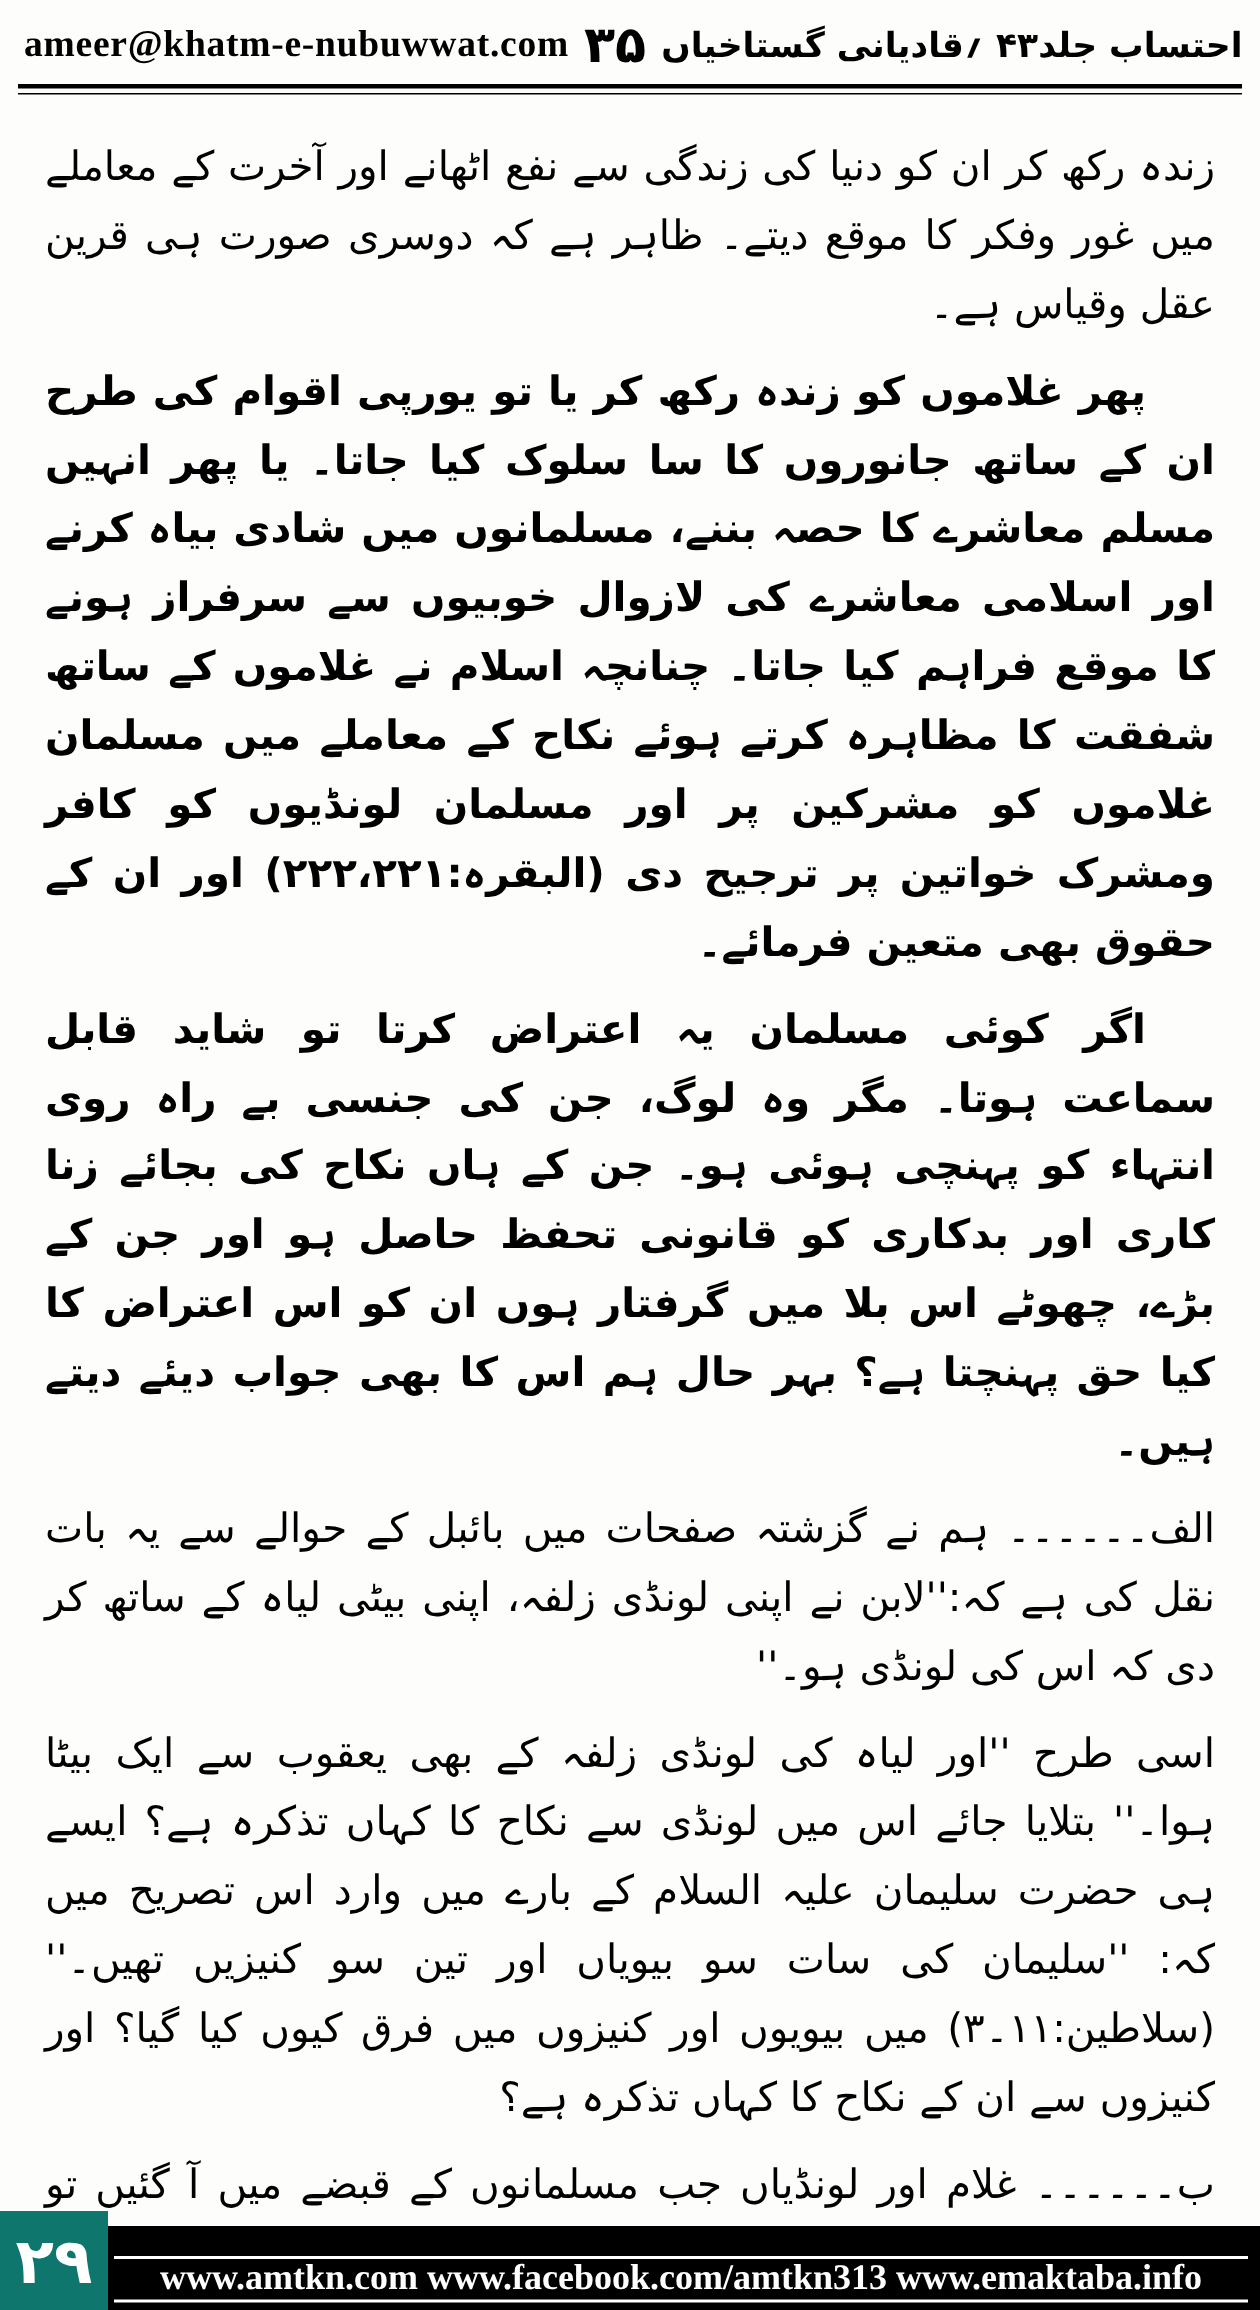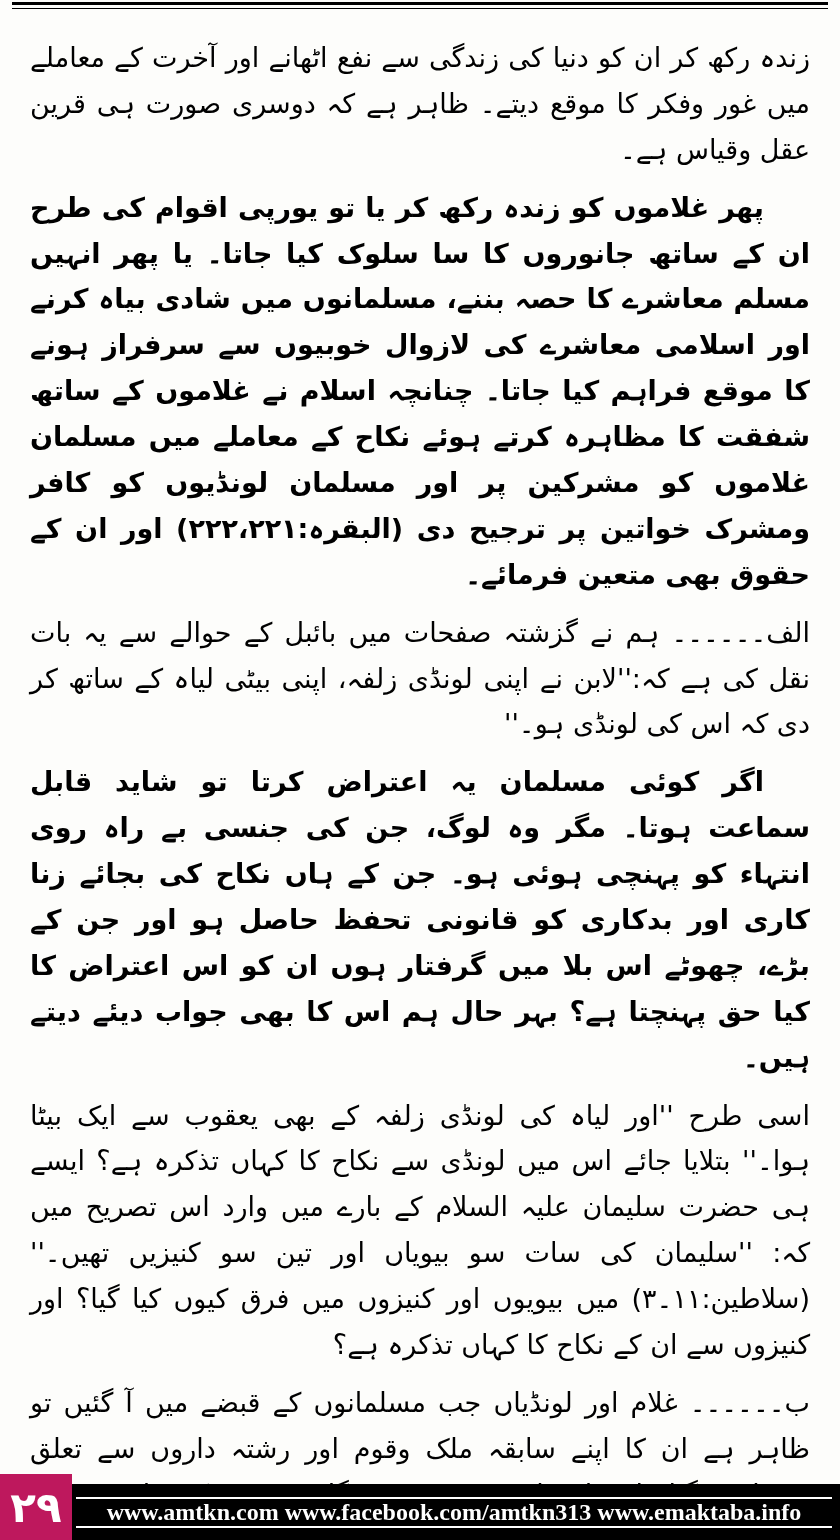--- a/index.html
+++ b/index.html
@@ -63,36 +63,36 @@
   
   .footer{
     position:absolute;
     left:0;right:0;bottom:0;
     display:flex;
     align-items:flex-end;
   }
   .footer-pagebox{
     width:72px;
     height:66px;
-    background:#be185d;
+    background:#0f766e;
     color:#fff;
     display:flex;
     align-items:center;
     justify-content:center;
     font-size:42px;
     font-weight:bold;
     direction:rtl;
     flex:0 0 auto;
   }
   .footer-bar{
     flex:1;
     background:#000;
     height:56px;
     display:flex;
-    align-items:center;
+    align-items:flex-end;
   }
   .footer-bar-inner{
     flex:1;
     margin:5px 8px 5px 4px;
     border-top:2px solid #fff;
     border-bottom:2px solid #fff;
     color:#fff;
     display:flex;
     align-items:center;
     justify-content:center;
@@ -101,27 +101,32 @@
     font-size:24px;
     white-space:nowrap;
     overflow:hidden;
   }
 </style>
 </head>
 <body>
 
 <div class="page">
 
+  <div class="header">
+    <div class="header-email">ameer@khatm-e-nubuwwat.com</div>
+    <div class="header-pagenum">۳۵</div>
+    <div class="header-title">احتساب جلد۴۳ ؍قادیانی گستاخیاں</div>
+  </div>
   <div class="header-rule"></div>
 
   <div class="body">
     <p class="para">زندہ رکھ کر ان کو دنیا کی زندگی سے نفع اٹھانے اور آخرت کے معاملے میں غور وفکر کا موقع دیتے۔ ظاہر ہے کہ دوسری صورت ہی قرین عقل وقیاس ہے۔</p>
     <p class="para indent">پھر غلاموں کو زندہ رکھ کر یا تو یورپی اقوام کی طرح ان کے ساتھ جانوروں کا سا سلوک کیا جاتا۔ یا پھر انہیں مسلم معاشرے کا حصہ بننے، مسلمانوں میں شادی بیاہ کرنے اور اسلامی معاشرے کی لازوال خوبیوں سے سرفراز ہونے کا موقع فراہم کیا جاتا۔ چنانچہ اسلام نے غلاموں کے ساتھ شفقت کا مظاہرہ کرتے ہوئے نکاح کے معاملے میں مسلمان غلاموں کو مشرکین پر اور مسلمان لونڈیوں کو کافر ومشرک خواتین پر ترجیح دی (البقرہ:۲۲۲،۲۲۱) اور ان کے حقوق بھی متعین فرمائے۔</p>
+    <p class="para indent">اگر کوئی مسلمان یہ اعتراض کرتا تو شاید قابل سماعت ہوتا۔ مگر وہ لوگ، جن کی جنسی بے راہ روی انتہاء کو پہنچی ہوئی ہو۔ جن کے ہاں نکاح کی بجائے زنا کاری اور بدکاری کو قانونی تحفظ حاصل ہو اور جن کے بڑے، چھوٹے اس بلا میں گرفتار ہوں ان کو اس اعتراض کا کیا حق پہنچتا ہے؟ بہر حال ہم اس کا بھی جواب دیئے دیتے ہیں۔</p>
     <p class="para">الف۔۔۔۔۔۔ ہم نے گزشتہ صفحات میں بائبل کے حوالے سے یہ بات نقل کی ہے کہ:''لابن نے اپنی لونڈی زلفہ، اپنی بیٹی لیاہ کے ساتھ کر دی کہ اس کی لونڈی ہو۔''</p>
-    <p class="para indent">اگر کوئی مسلمان یہ اعتراض کرتا تو شاید قابل سماعت ہوتا۔ مگر وہ لوگ، جن کی جنسی بے راہ روی انتہاء کو پہنچی ہوئی ہو۔ جن کے ہاں نکاح کی بجائے زنا کاری اور بدکاری کو قانونی تحفظ حاصل ہو اور جن کے بڑے، چھوٹے اس بلا میں گرفتار ہوں ان کو اس اعتراض کا کیا حق پہنچتا ہے؟ بہر حال ہم اس کا بھی جواب دیئے دیتے ہیں۔</p>
     <p class="para">اسی طرح ''اور لیاہ کی لونڈی زلفہ کے بھی یعقوب سے ایک بیٹا ہوا۔'' بتلایا جائے اس میں لونڈی سے نکاح کا کہاں تذکرہ ہے؟ ایسے ہی حضرت سلیمان علیہ السلام کے بارے میں وارد اس تصریح میں کہ: ''سلیمان کی سات سو بیویاں اور تین سو کنیزیں تھیں۔'' (سلاطین:۱۱۔۳) میں بیویوں اور کنیزوں میں فرق کیوں کیا گیا؟ اور کنیزوں سے ان کے نکاح کا کہاں تذکرہ ہے؟</p>
     <p class="para">ب۔۔۔۔۔۔ غلام اور لونڈیاں جب مسلمانوں کے قبضے میں آ گئیں تو ظاہر ہے ان کا اپنے سابقہ ملک وقوم اور رشتہ داروں سے تعلق منقطع ہوگیا۔ اب یا تو انہیں یوں ہی جنگلی قیدیوں کی طرح زندگی بھر اذیت میں رکھا جائے اور ان کے جنسی تقاضوں کو یکسر نظر انداز کر دیا جائے۔ جو بالکل ناجائز اور ظلم ہوگا۔ یا پھر انہیں بدکاری وزنا کاری کی اجازت دے دی جائے۔ جس سے شاید ان کی جنسی تسکین تو ہو جائے گی۔ مگر اس سے جہاں ان کی دنیا و آخرت برباد ہوگی اور وہ معاشرے پر بدنما داغ ہوں گے۔ وہاں وہ مسلم معاشرے میں گندگی، غلاظت اور معاشرتی بے راہ روی کا ذریعہ</p>
   </div>
 
   <div class="footer">
     <div class="footer-pagebox">۲۹</div>
     <div class="footer-bar">
       <div class="footer-bar-inner">www.amtkn.com www.facebook.com/amtkn313 www.emaktaba.info</div>
     </div>
   </div>

